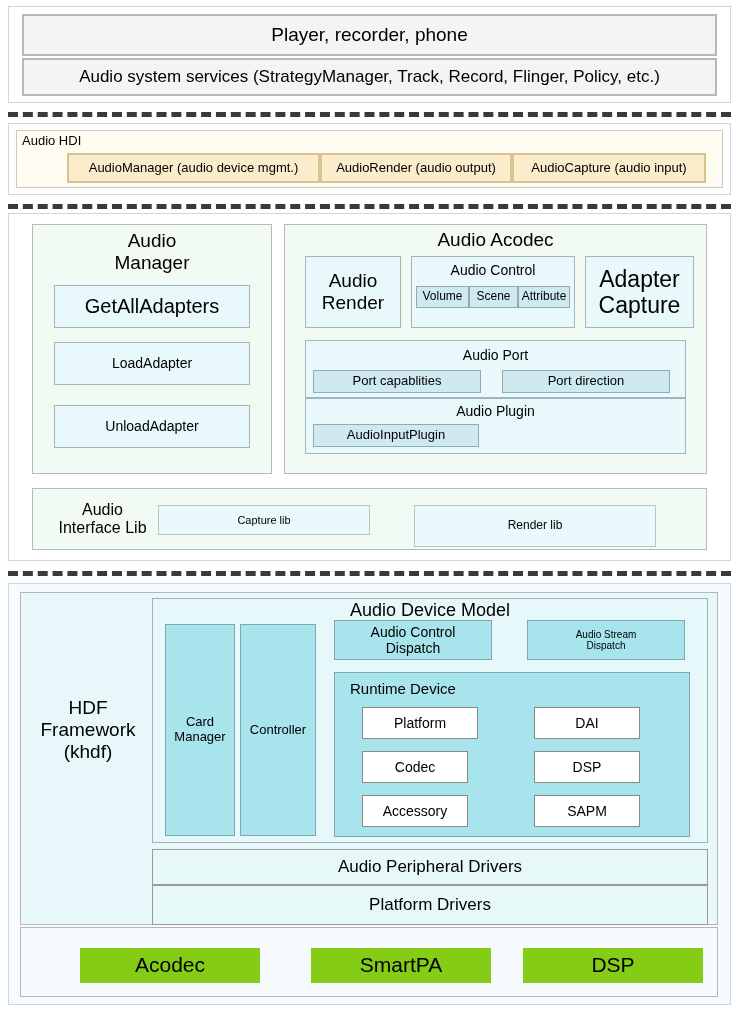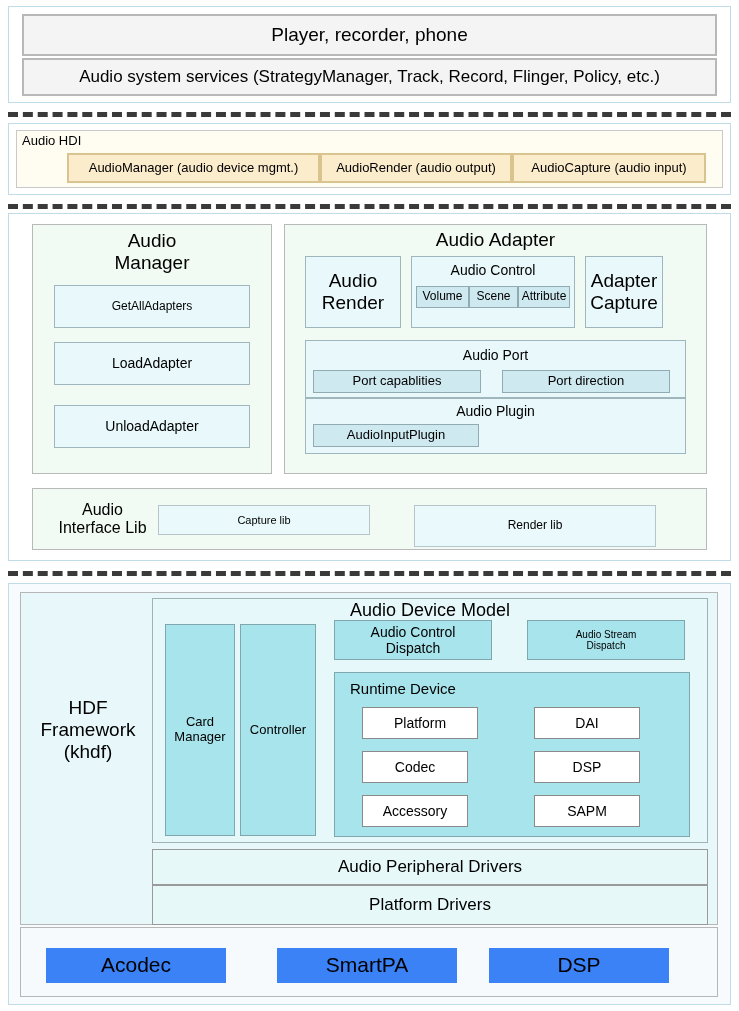--- a/index.html
+++ b/index.html
@@ -101,21 +101,22 @@
   .driver-row {
     border: 1px solid #9a9a9a;
     background: #e6f8f8;
   }
   .hw-panel {
     border: 1px solid #b6b6b6;
     background: #f6fafd;
   }
   .hw-box {
     border: none;
-    background: #3b82f6;
+    background: #84cc16;
+    margin-left: 34px;
   }
 
   .label-left { justify-content: flex-start; }
   .pad-l { padding-left: 8px; }
 </style>
 </head>
 <body>
 
 <div id="canvas">
 
@@ -141,40 +142,40 @@
 
   <div class="dash-sep" style="left:8px; top:204px; width:723px;"></div>
 
   <div class="section-frame" style="left:8px; top:213px; width:723px; height:348px;"></div>
 
   <div class="mint-panel" style="position:absolute; left:32px; top:224px; width:240px; height:250px;"></div>
 
   <div class="box" style="left:32px; top:228px; width:240px; height:48px; font-size:19px;">Audio
 Manager</div>
 
-  <div class="box cyan-box" style="left:54px; top:285px; width:196px; height:43px; font-size:12px;">GetAllAdapters</div>
+  <div class="box cyan-box" style="left:54px; top:285px; width:196px; height:43px; font-size:20px;">GetAllAdapters</div>
 
   <div class="box cyan-box" style="left:54px; top:342px; width:196px; height:43px; font-size:14px;">LoadAdapter</div>
 
   <div class="box cyan-box" style="left:54px; top:405px; width:196px; height:43px; font-size:14px;">UnloadAdapter</div>
 
   <div class="mint-panel" style="position:absolute; left:284px; top:224px; width:423px; height:250px;"></div>
 
-  <div class="box" style="left:284px; top:228px; width:423px; height:24px; font-size:19px;">Audio Adapter</div>
+  <div class="box" style="left:284px; top:228px; width:423px; height:24px; font-size:19px;">Audio Acodec</div>
 
   <div class="box cyan-box" style="left:305px; top:256px; width:96px; height:72px; font-size:19px;">Audio
 Render</div>
 
   <div class="cyan-box" style="position:absolute; left:411px; top:256px; width:164px; height:72px;"></div>
   <div class="box" style="left:411px; top:260px; width:164px; height:20px; font-size:14px;">Audio Control</div>
   <div class="box cyan-box-deep" style="left:416px; top:286px; width:53px; height:22px; font-size:12px;">Volume</div>
   <div class="box cyan-box-deep" style="left:469px; top:286px; width:49px; height:22px; font-size:12px;">Scene</div>
   <div class="box cyan-box-deep" style="left:518px; top:286px; width:52px; height:22px; font-size:12px;">Attribute</div>
 
-  <div class="box cyan-box" style="left:585px; top:256px; width:78px; height:72px; font-size:19px;">Adapter
+  <div class="box cyan-box" style="left:585px; top:256px; width:109px; height:72px; font-size:23px;">Adapter
 Capture</div>
 
   <div class="cyan-box" style="position:absolute; left:305px; top:340px; width:381px; height:58px;"></div>
   <div class="box" style="left:305px; top:345px; width:381px; height:20px; font-size:14px;">Audio Port</div>
   <div class="box cyan-box-deep" style="left:313px; top:370px; width:168px; height:23px; font-size:13px;text-align:right;">Port capablities</div>
   <div class="box cyan-box-deep" style="left:502px; top:370px; width:168px; height:23px; font-size:13px;">Port direction</div>
 
   <div class="cyan-box" style="position:absolute; left:305px; top:398px; width:381px; height:56px;"></div>
   <div class="box" style="left:305px; top:401px; width:381px; height:20px; font-size:14px;">Audio Plugin</div>
   <div class="box cyan-box-deep" style="left:313px; top:424px; width:166px; height:23px; font-size:13px;">AudioInputPlugin</div>

